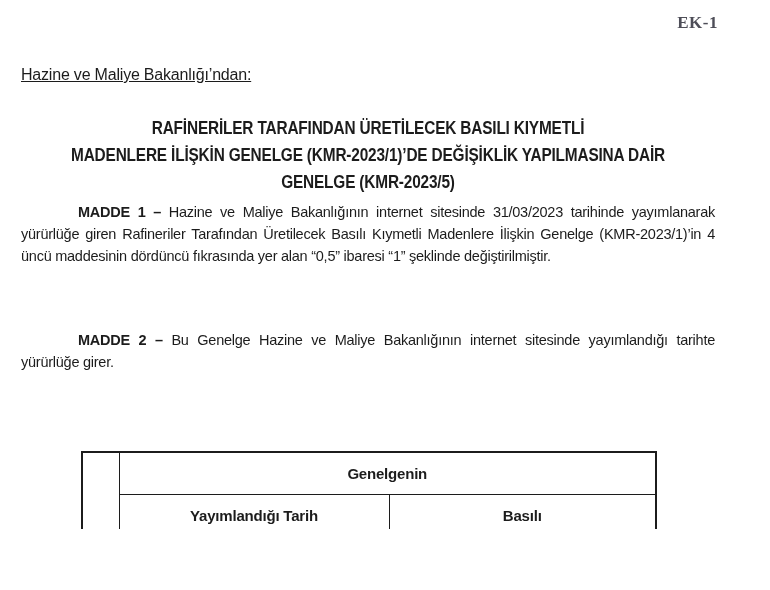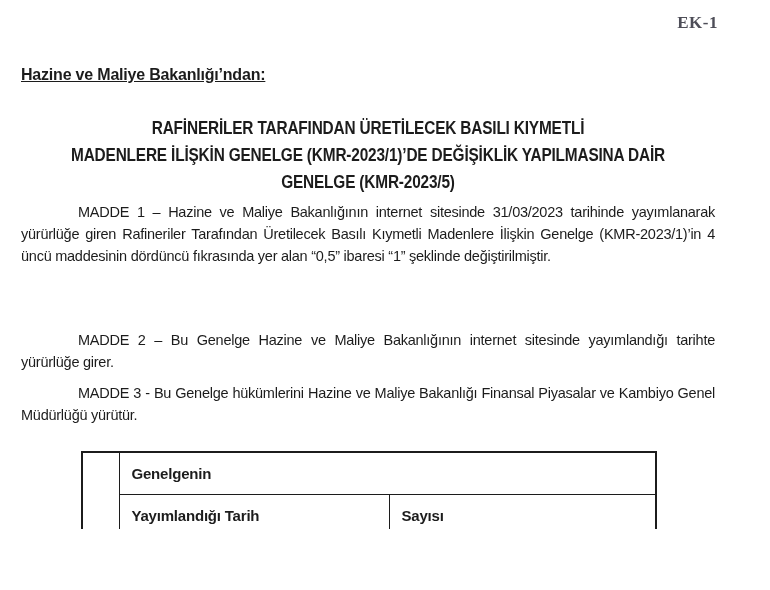--- a/index.html
+++ b/index.html
@@ -24,21 +24,21 @@
     font-weight: 700;
     font-size: 17px;
     letter-spacing: 0.5px;
     color: #4e4e58;
   }
   .heading {
     position: absolute;
     left: 21px;
     top: 66px;
     font-size: 16px;
-    font-weight: 700;
+    font-weight: 400;
     text-decoration: underline;
     letter-spacing: -0.2px;
     white-space: nowrap;
   }
   .title {
     position: absolute;
     left: 21px;
     top: 115px;
     width: 694px;
     text-align: center;
@@ -54,36 +54,36 @@
     position: absolute;
     left: 21px;
     width: 694px;
     margin: 0;
     text-align: justify;
     text-indent: 57px;
     font-size: 14.5px;
     line-height: 21.8px;
     letter-spacing: -0.25px;
   }
-  .article .b { font-weight: 400; }
+  .article .b { font-weight: 700; }
   #article-1 { top: 202px; }
   #article-2 { top: 330px; }
   #article-3 { top: 383px; }
 
   .gtable {
     position: absolute;
     left: 81px;
     top: 451px;
     border-collapse: collapse;
     table-layout: fixed;
     border: 2px solid #1c1c1c;
   }
   .gtable td {
     border: 1.5px solid #1c1c1c;
-    text-align: left;
+    text-align: center;
     vertical-align: middle;
     padding: 12px;
     font-size: 14.5px;
     letter-spacing: -0.2px;
     overflow: hidden;
   }
   .gtable .th {
     font-weight: 700;
     font-size: 15px;
   }
@@ -103,36 +103,35 @@
   <div class="title">
     <div>RAFİNERİLER TARAFINDAN ÜRETİLECEK BASILI KIYMETLİ</div>
     <div>MADENLERE İLİŞKİN GENELGE (KMR-2023/1)’DE DEĞİŞİKLİK YAPILMASINA DAİR</div>
     <div>GENELGE (KMR-2023/5)</div>
   </div>
 
   <p class="article" id="article-1"><span class="b">MADDE 1 –</span> <span>Hazine ve Maliye Bakanlığının internet sitesinde 31/03/2023 tarihinde yayımlanarak yürürlüğe giren Rafineriler Tarafından Üretilecek Basılı Kıymetli Madenlere İlişkin Genelge (KMR-2023/1)’in 4 üncü maddesinin dördüncü fıkrasında yer alan “0,5” ibaresi “1” şeklinde değiştirilmiştir.</span></p>
 
   <p class="article" id="article-2"><span class="b">MADDE 2 –</span> <span>Bu Genelge Hazine ve Maliye Bakanlığının internet sitesinde yayımlandığı tarihte yürürlüğe girer.</span></p>
 
-  <p class="article" id="article-3"><span class="b">MADDE 3 -</span> <span>Bu Genelge hükümlerini Hazine ve Maliye Bakanlığı Finansal Piyasalar ve Kambiyo Genel Müdürlüğü yürütür.</span></p>
 
   <table class="gtable">
     <colgroup>
       <col style="width:37px">
       <col style="width:270px">
       <col style="width:267px">
     </colgroup>
     <tbody>
       <tr class="row-title">
         <td rowspan="3"></td>
         <td colspan="2" class="th">Genelgenin</td>
       </tr>
       <tr class="row-header">
         <td class="th">Yayımlandığı Tarih</td>
-        <td class="th">Sayısı</td>
+        <td class="th">Basılı</td>
       </tr>
       <tr class="row-values">
         <td>5/8/2023</td>
         <td>KMR-2020/5</td>
       </tr>
     </tbody>
   </table>
 
 </div>
 

